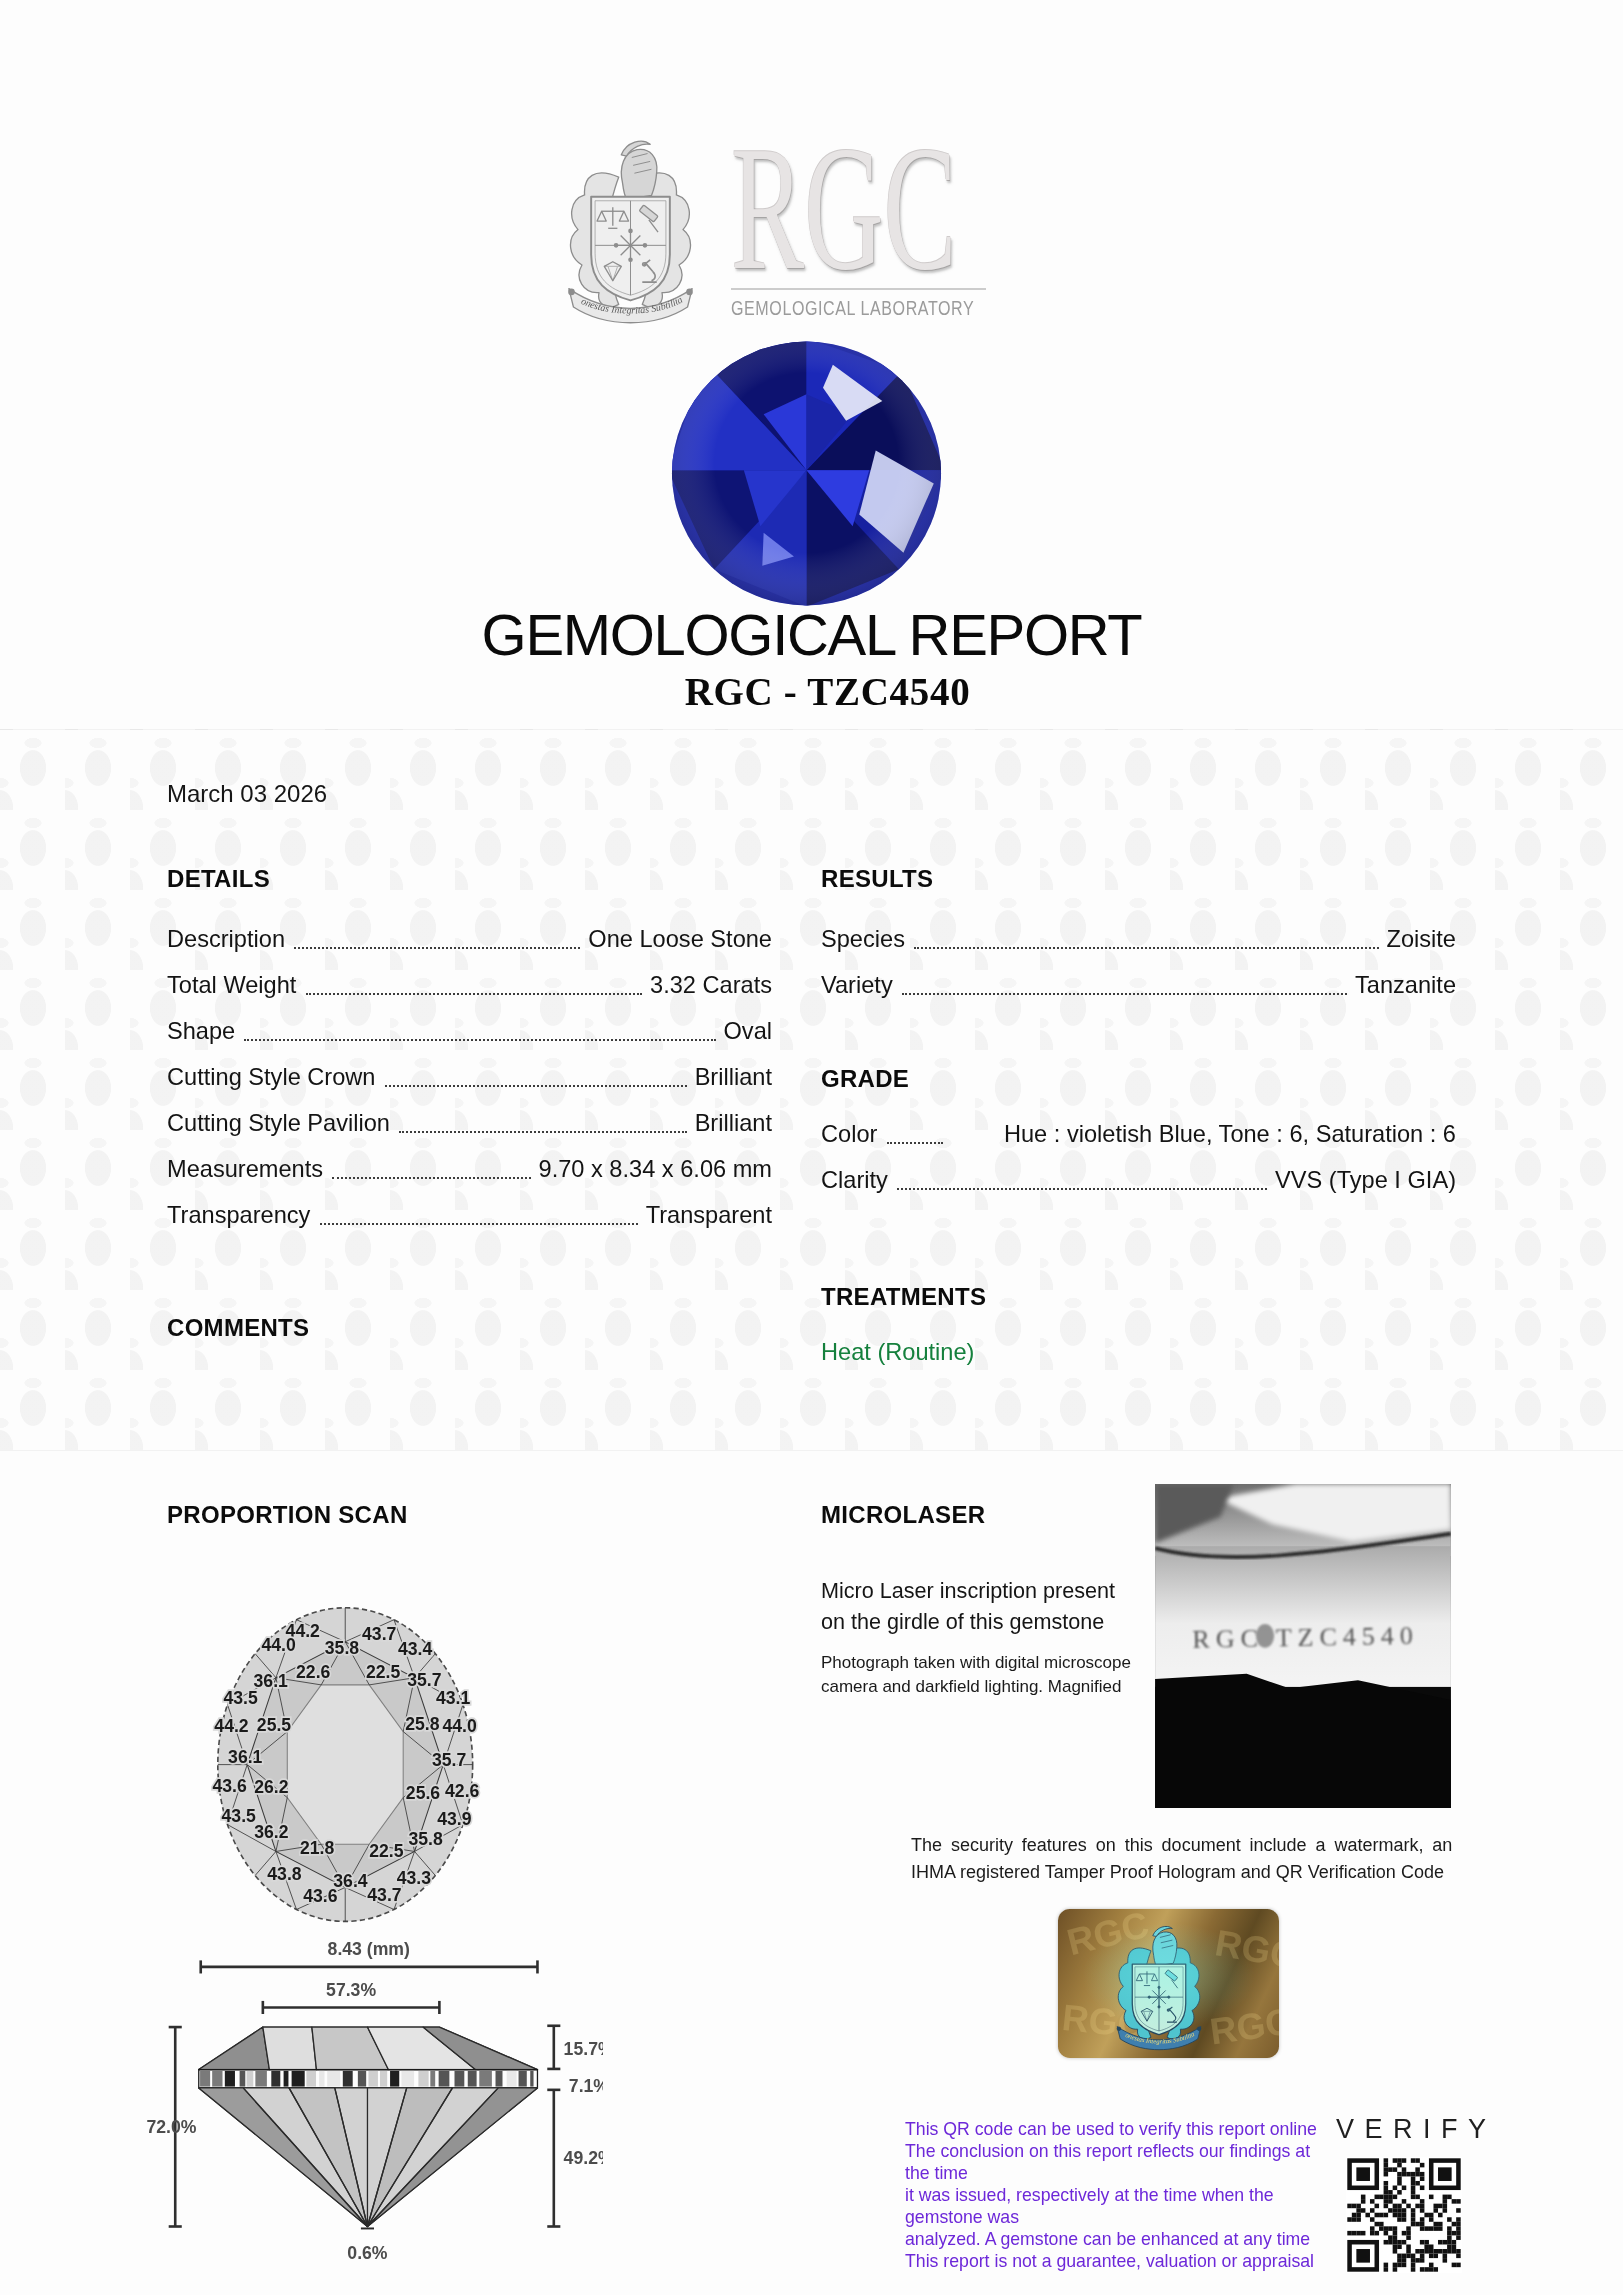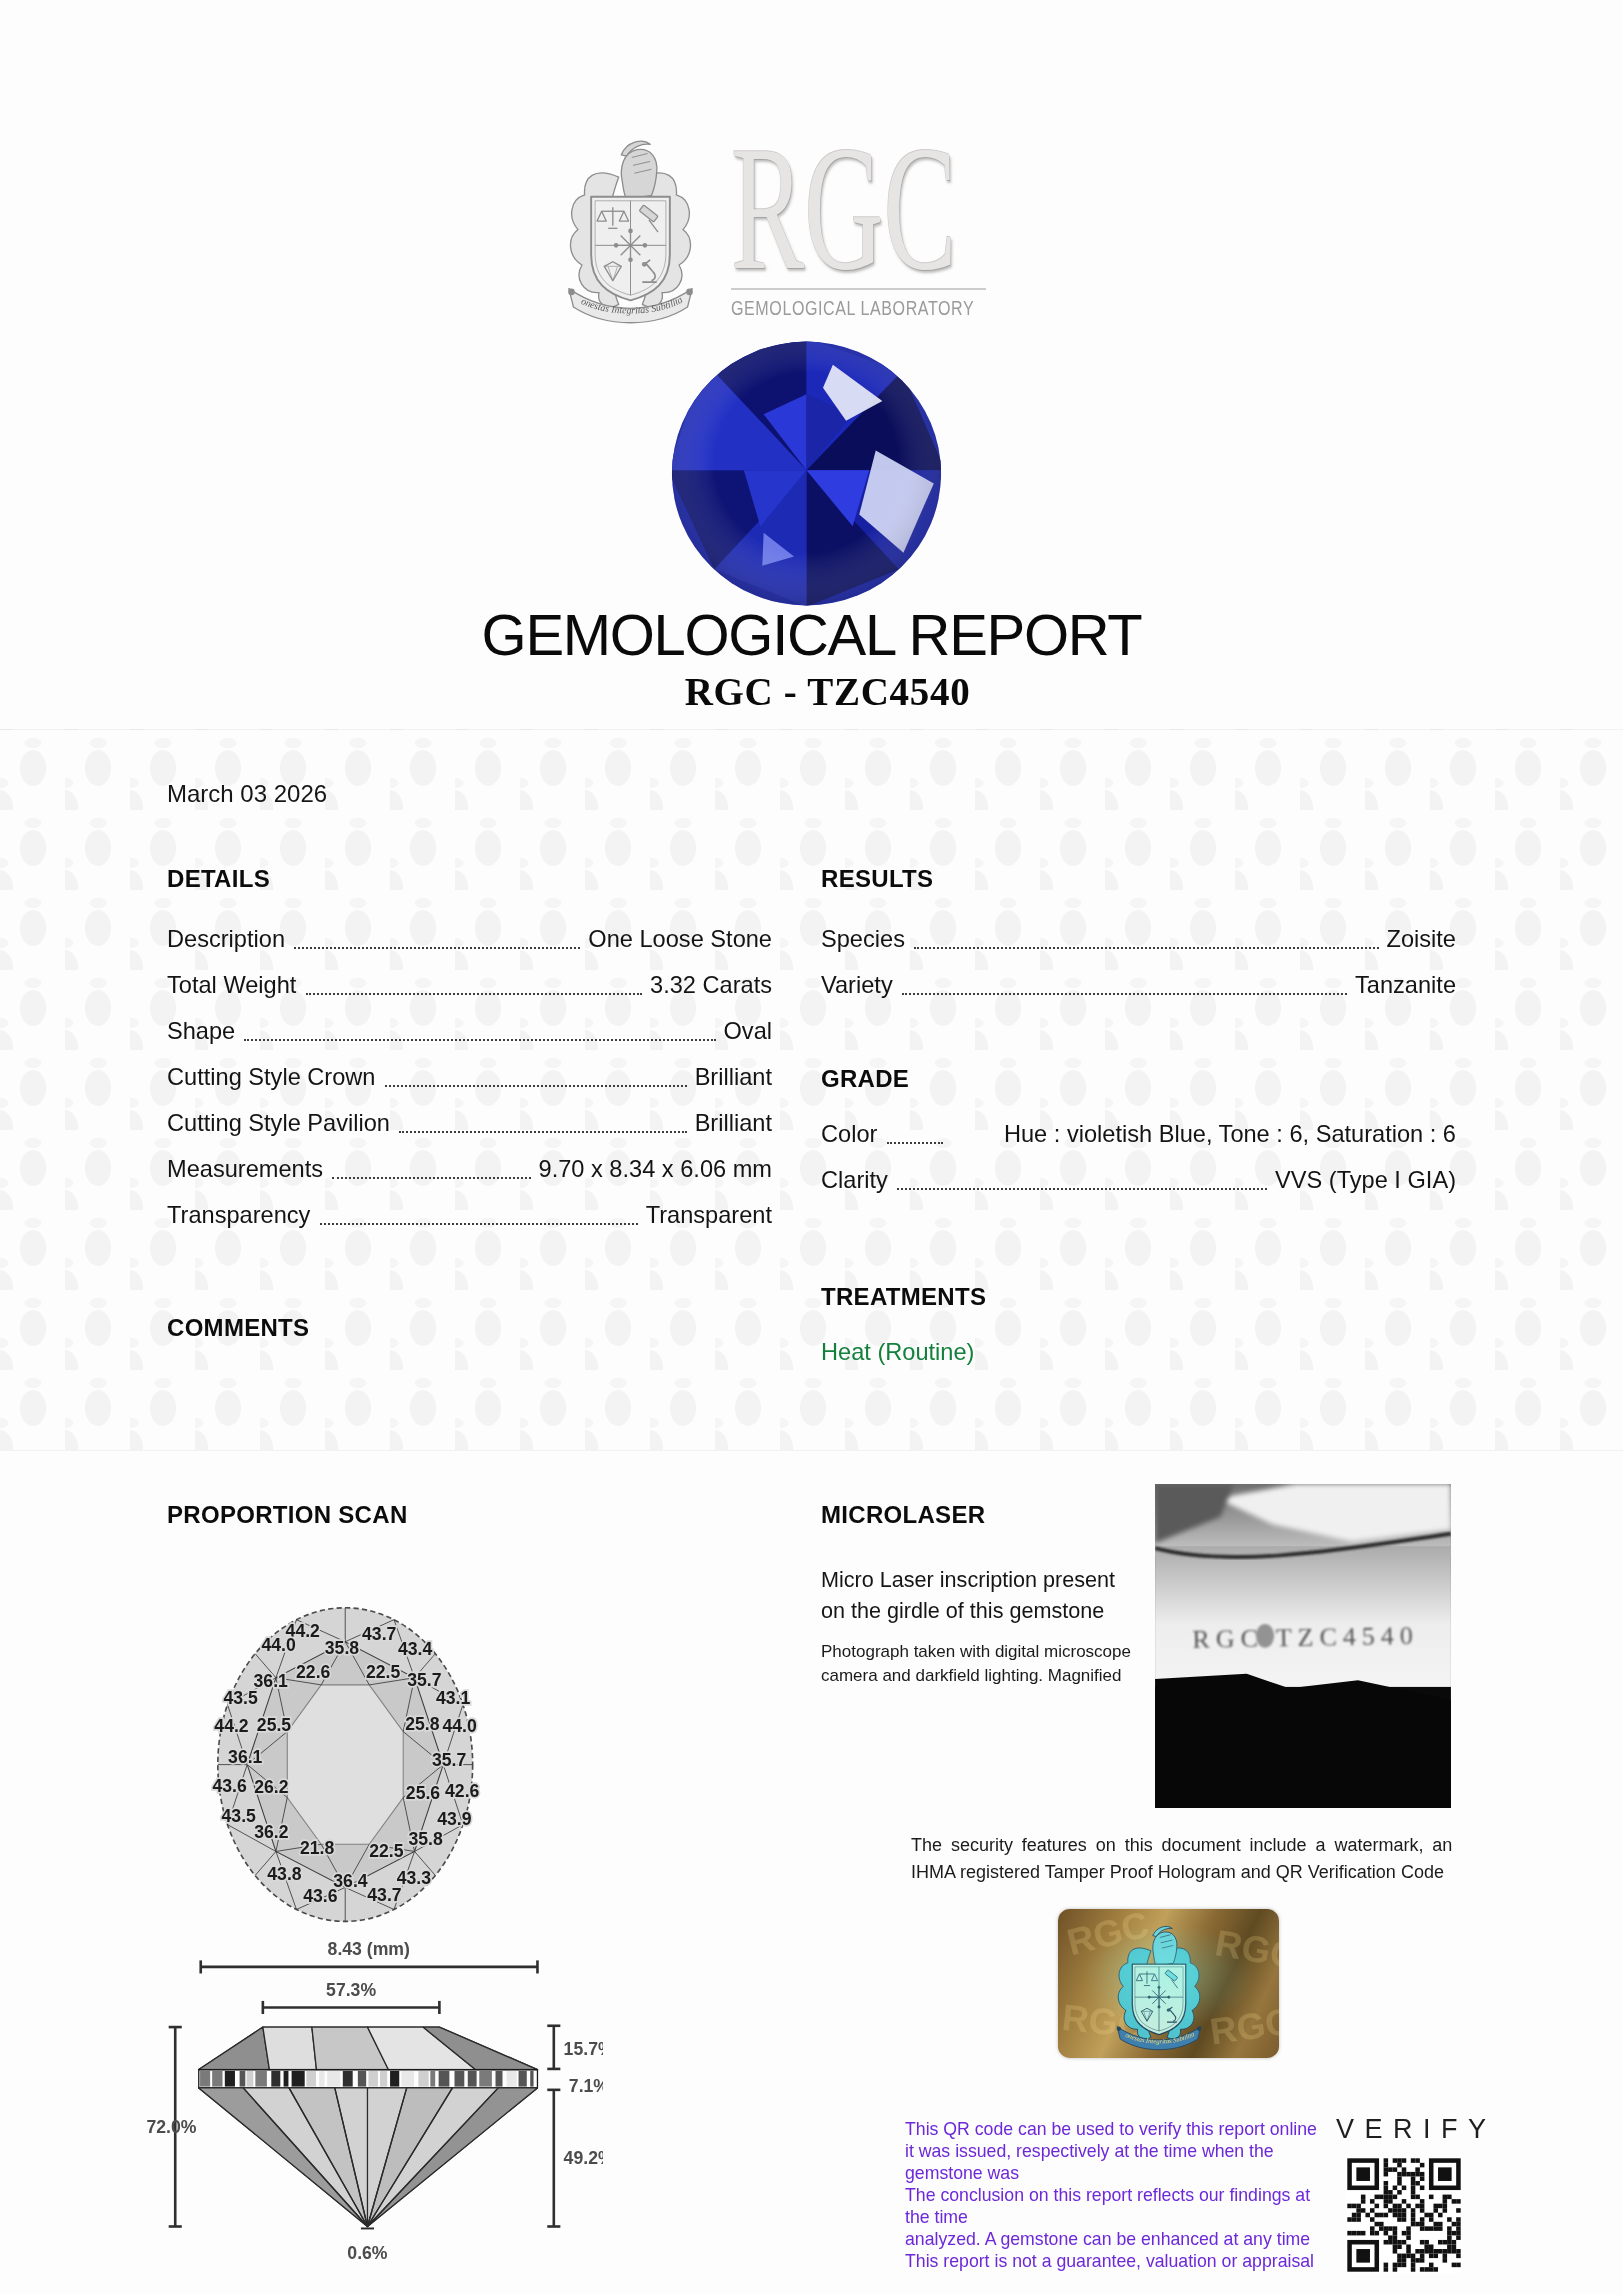--- a/index.html
+++ b/index.html
@@ -405,21 +405,21 @@
         <line x1="340" y1="243" x2="340" y2="455"></line>
       <line x1="400" y1="243" x2="340" y2="455"></line>
         <line x1="470" y1="243" x2="340" y2="455"></line>
       <line x1="540" y1="243" x2="340" y2="455"></line>
       <line x1="330" y1="458" x2="350" y2="458" stroke-width="3"></line>
     </g>
   </svg>
 
   <div class="abs col" style="left:821px;top:1501px;width:327px">
     <div class="sec-heading">MICROLASER</div>
-    <div class="ml-desc" style="margin-top:35px">
+    <div class="ml-desc" style="margin-top:46px">
       <div>Micro Laser inscription present</div>
       <div>on the girdle of this gemstone</div>
     </div>
     <div class="ml-note" style="margin-top:14px">
       <div>Photograph taken with digital microscope</div>
       <div>camera and darkfield lighting. Magnified</div>
     </div>
   </div>
 
   <svg class="abs" style="left:1155px;top:1484px" width="296" height="324" viewBox="0 0 452 495" role="img">
@@ -463,22 +463,22 @@
     <span class="holo-rgc" style="left:152px;top:97px;transform:rotate(-8deg)">RGC</span>
     <svg class="holo-crest" width="98" height="136" viewBox="0 0 220 305">
       <use href="#crestSym"></use>
     </svg>
   </div>
 
   <div class="abs verify-label" style="left:1336px;top:2114px">VERIFY</div>
 
   <div class="abs qr-note" style="left:905px;top:2118px">
     <div>This QR code can be used to verify this report online</div>
+    <div>The conclusion on this report reflects our findings at the time</div>
     <div>it was issued, respectively at the time when the gemstone was</div>
-    <div>The conclusion on this report reflects our findings at the time</div>
     <div>analyzed. A gemstone can be enhanced at any time</div>
     <div>This report is not a guarantee, valuation or appraisal</div>
   </div>
 
   <svg id="qr" class="abs" style="left:1346px;top:2157px" width="116" height="116" viewBox="-2 -2 179 179" role="img">
     <rect x="-2" y="-2" width="179" height="179" fill="#ffffff"></rect>
   <rect x="56" y="0" width="7" height="7" fill="#111"></rect>
       <rect x="70" y="0" width="7" height="7" fill="#111"></rect>
       <rect x="77" y="0" width="7" height="7" fill="#111"></rect>
       <rect x="84" y="0" width="7" height="7" fill="#111"></rect>

